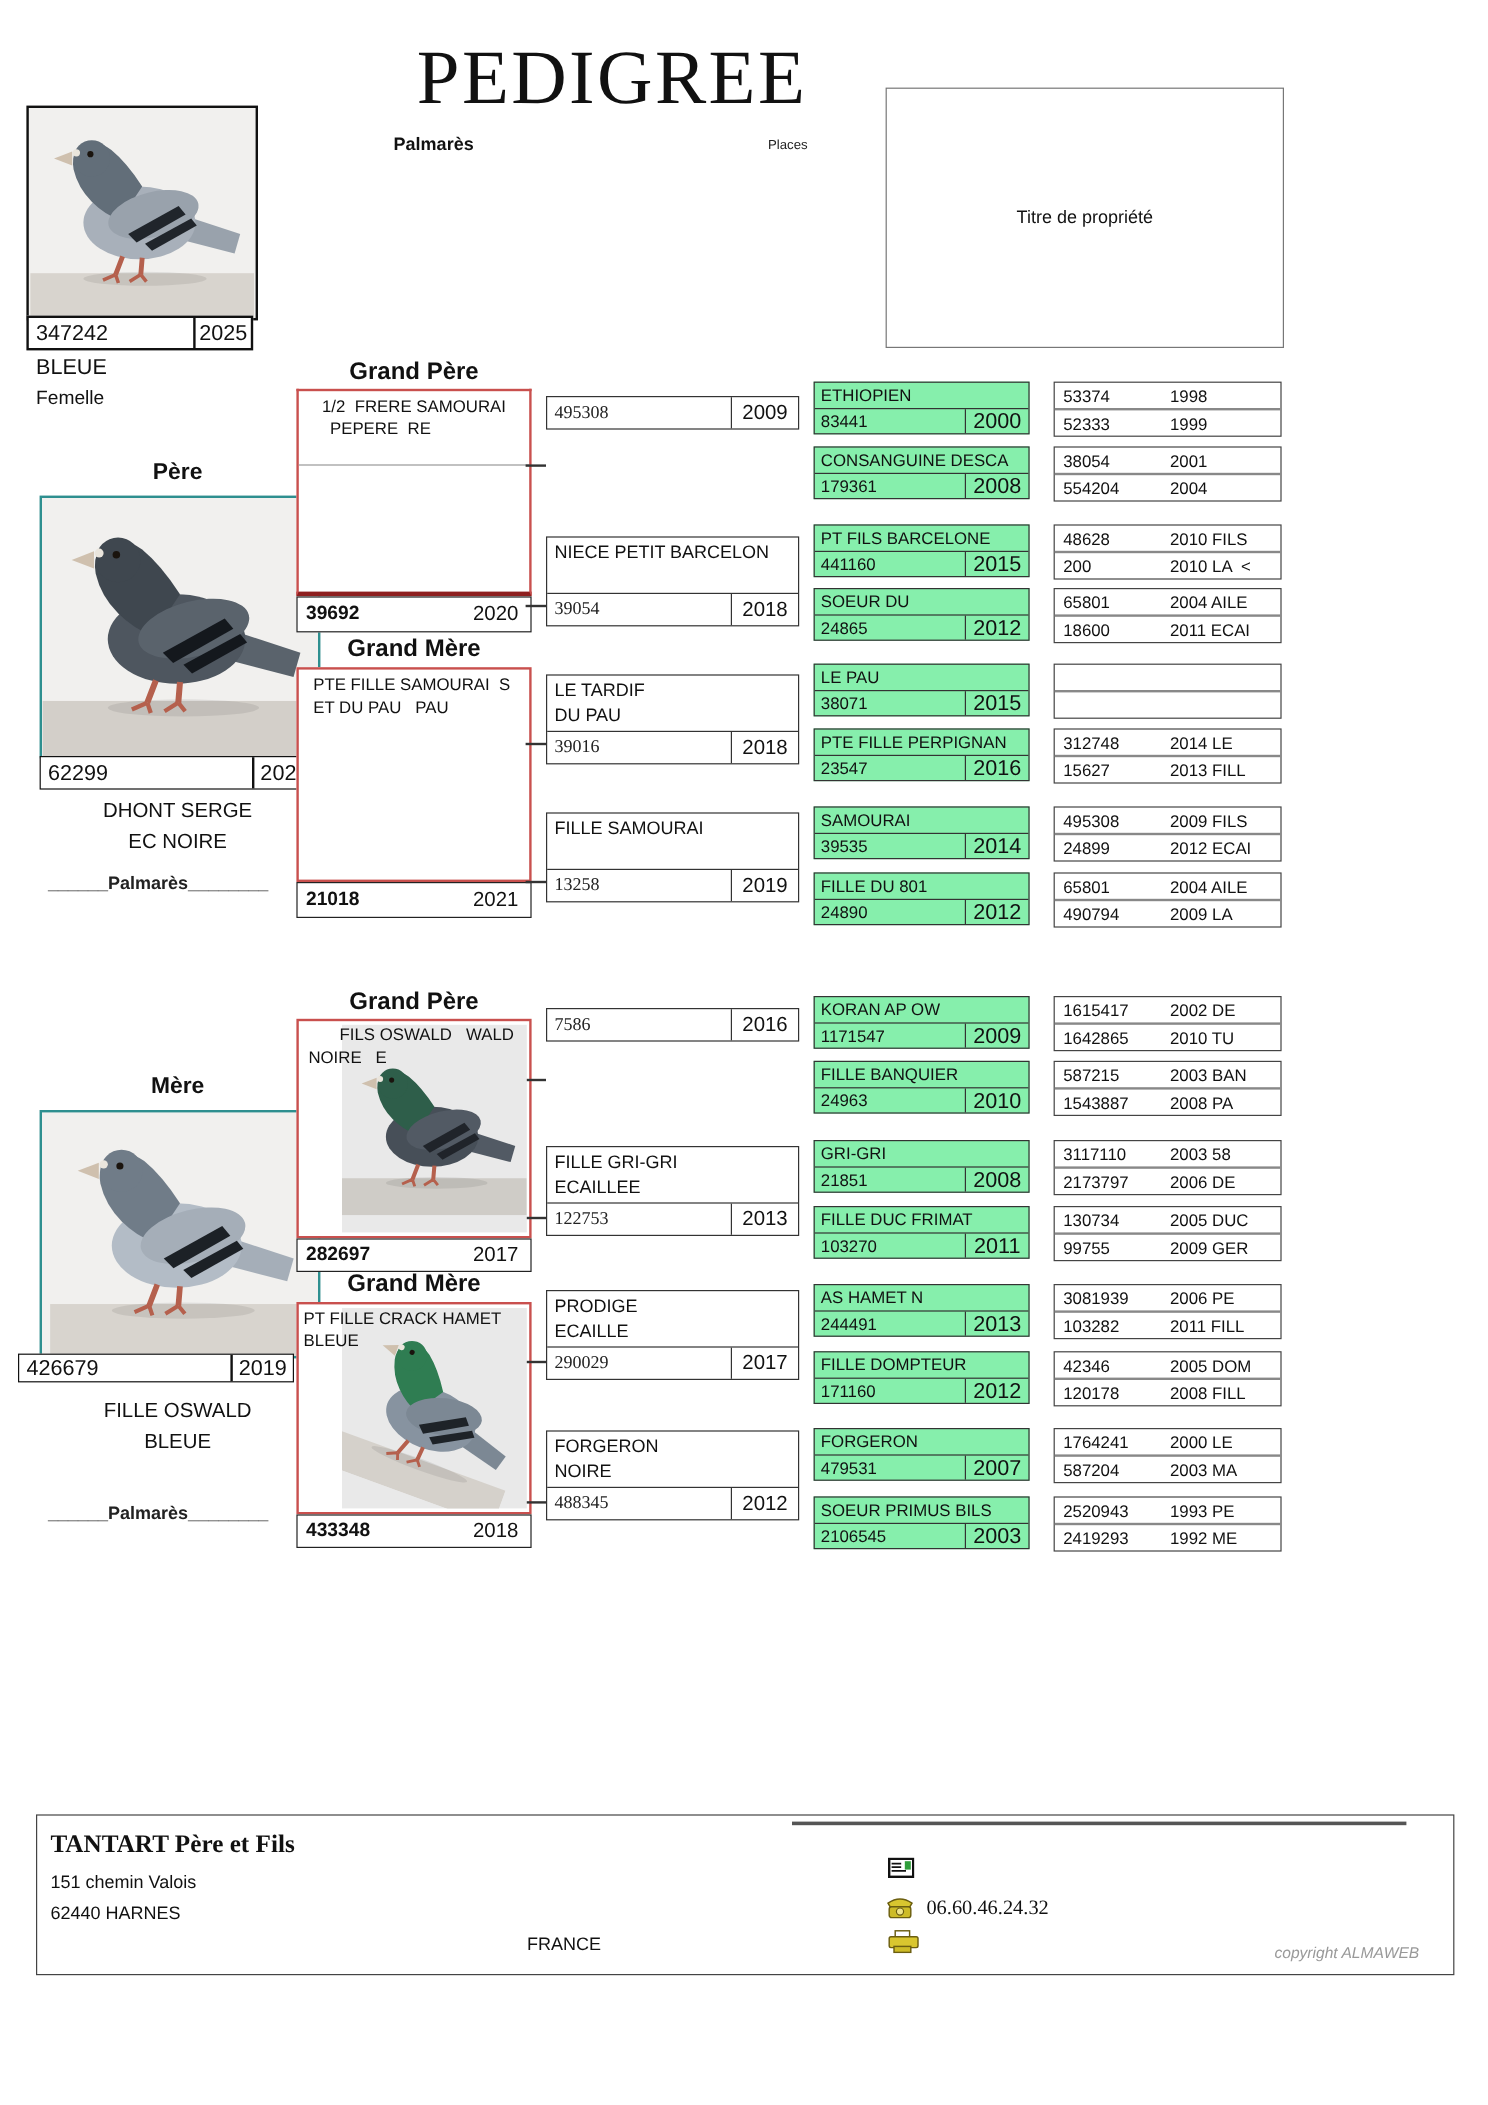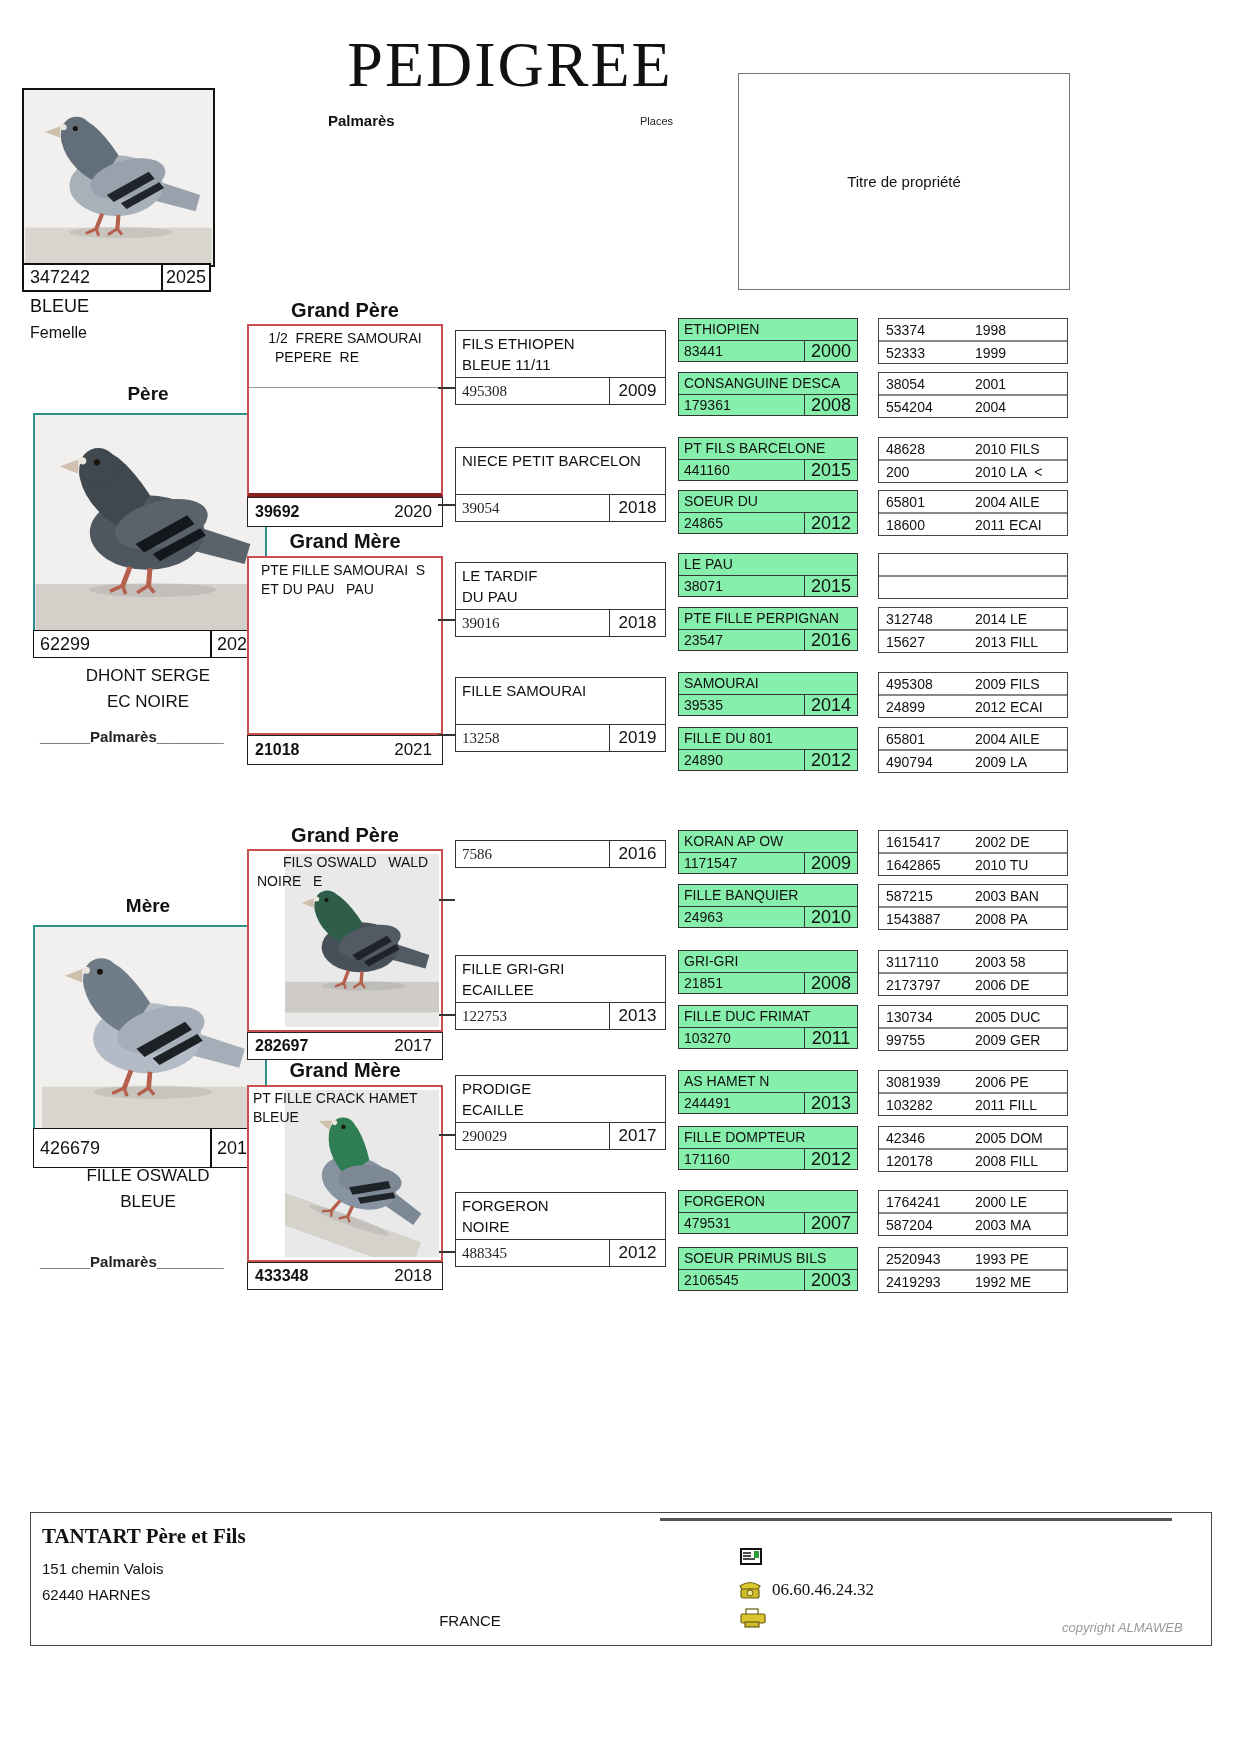--- a/index.html
+++ b/index.html
@@ -120,21 +120,21 @@
   <div class="abs caption" style="left:33px;top:666px;width:230px;">DHONT SERGE</div>
   <div class="abs caption" style="left:33px;top:692px;width:230px;">EC NOIRE</div>
   <div class="abs palm-line" style="left:40px;top:728px;">______Palmarès________</div>
 
   <div class="abs heading-side" style="left:33px;top:895px;width:230px;">Mère</div>
   <div class="abs photo-frame teal" style="left:33px;top:925px;width:230px;height:203px;">
     <svg viewBox="0 0 160 150">
         <use href="#pigeon" style="--body:#b3bcc6;--head:#707c88;--wing:#a5aeb8;--bars:#1c2126;--floor:#d8d4ce;"></use>
       </svg>
   </div>
-  <div class="abs ring-row" style="left:33px;top:1128px;width:230px;height:40px;border-width:1.5px;">
+  <div class="abs ring-row" style="left:15px;top:1128px;width:230px;height:24px;border-width:1.5px;">
     <span class="cell-ring">426679</span>
     <span class="cell-year" style="width:50px;">2019</span>
   </div>
   <div class="abs caption" style="left:33px;top:1166px;width:230px;">FILLE OSWALD</div>
   <div class="abs caption" style="left:33px;top:1192px;width:230px;">BLEUE</div>
   <div class="abs palm-line" style="left:40px;top:1253px;">______Palmarès________</div>
 
   <div class="abs gheading" style="left:247px;top:299px;width:196px;">Grand Père</div>
   <div class="abs redbox darkbottom" style="left:247px;top:324px;width:196px;height:173px;">
     <div class="rb-line pre" style="text-align:center;padding-top:3px;">1/2  FRERE SAMOURAI</div>
@@ -183,21 +183,20 @@
     <div class="rb-line pre" style="padding:2px 0 0 4px;">PT FILLE CRACK HAMET</div>
     <div class="rb-line pre" style="padding-left:4px;">BLEUE</div>
   </div>
   <div class="abs strip" style="left:247px;top:1262px;width:196px;height:28px;">
     <span class="strip-ring">433348</span>
     <span class="strip-year">2018</span>
   </div>
 
   <div id="gen-mount">
       <div class="g3" style="top: 330px;">
-        <div class="g3-name pre"><div class="">FILS ETHIOPEN</div><div class="">BLEUE 11/11</div></div>
         <div class="g3-ringrow">
           <div class="g3-ring">495308</div>
           <div class="g3-year">2009</div>
         </div>
       </div>
       <div class="g3" style="top: 447px;">
         <div class="g3-name pre"><div class="">NIECE PETIT BARCELON</div><div class=""></div></div>
         <div class="g3-ringrow">
           <div class="g3-ring">39054</div>
           <div class="g3-year">2018</div>

